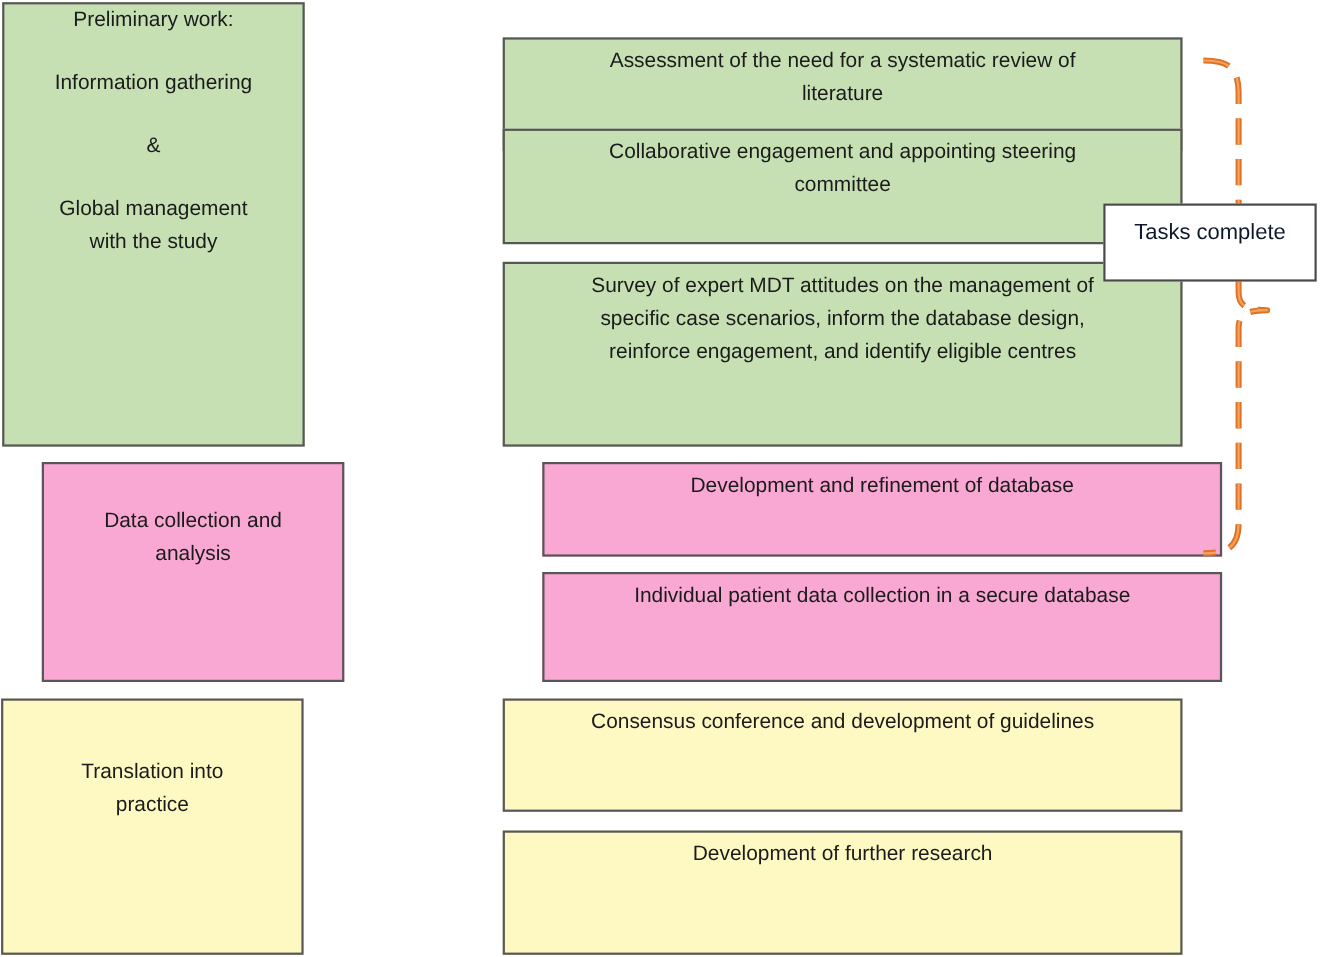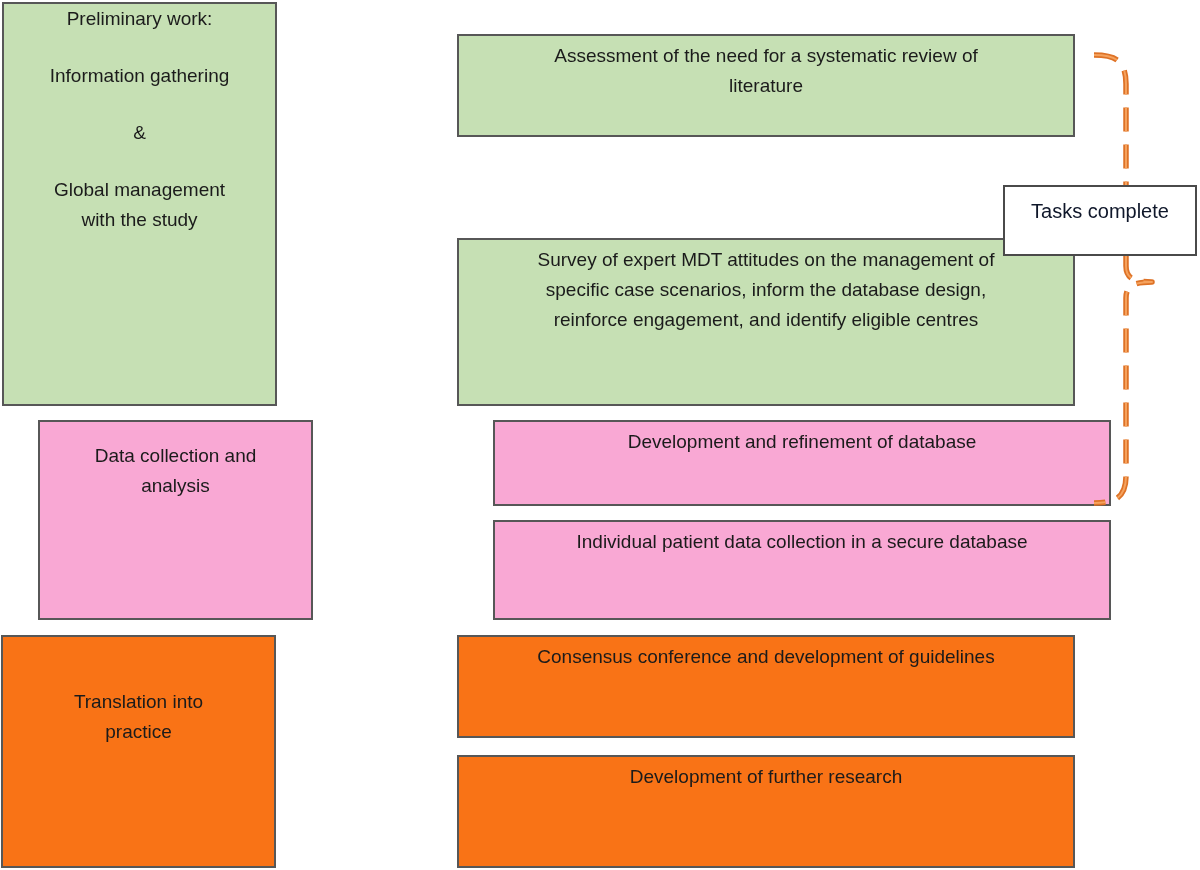--- a/index.html
+++ b/index.html
@@ -15,23 +15,23 @@
     box-sizing:border-box;
     border:2px solid #575757;
     text-align:center;
     font-size:19px;
     line-height:30px;
     color:#1b1b1b;
     z-index:1;
   }
   .green{background:#c6e0b4;}
   .yellow{background:#f9a8d4;margin-left:36px;}
-  .blue{background:#f97316;}
+  .blue{background:#fef9c3;}
   .phase1{left:2px;top:2px;width:275px;height:404px;padding:0 38px 0;}
-  .phase2{left:2px;top:420px;width:275px;height:200px;padding:19px 38px 0;}
+  .phase2{left:2px;top:420px;width:275px;height:200px;padding:37px 38px 0;}
   .phase3{left:1px;top:635px;width:275px;height:233px;padding:50px 38px 0;}
   .task{left:457px;width:618px;padding:5px 67px 0;}
   .t0{top:2px;height:103px;margin-top:32px;}
   .t1{top:117px;height:105px;}
   .t2{top:238px;height:168px;}
   .t3{top:420px;height:86px;}
   .t4{top:520px;height:100px;}
   .t5{top:635px;height:103px;}
   .t6{top:755px;height:113px;}
   .phase1 p{margin:0 0 27px 0;}
@@ -70,20 +70,23 @@
   </div>
 
   <div class="box blue phase3">
     <span>Translation into practice</span>
   </div>
 
   <div class="box green task t0">
     <span>Assessment of the need for a systematic review of literature</span>
   </div>
 
+  <div class="box green task t1">
+    <span>Collaborative engagement and appointing steering committee</span>
+  </div>
 
   <div class="box green task t2">
     <span>Survey of expert MDT attitudes on the management of specific case scenarios, inform the database design, reinforce engagement, and identify eligible centres</span>
   </div>
 
   <div class="box yellow task t3">
     <span>Development and refinement of database</span>
   </div>
 
   <div class="box yellow task t4">

